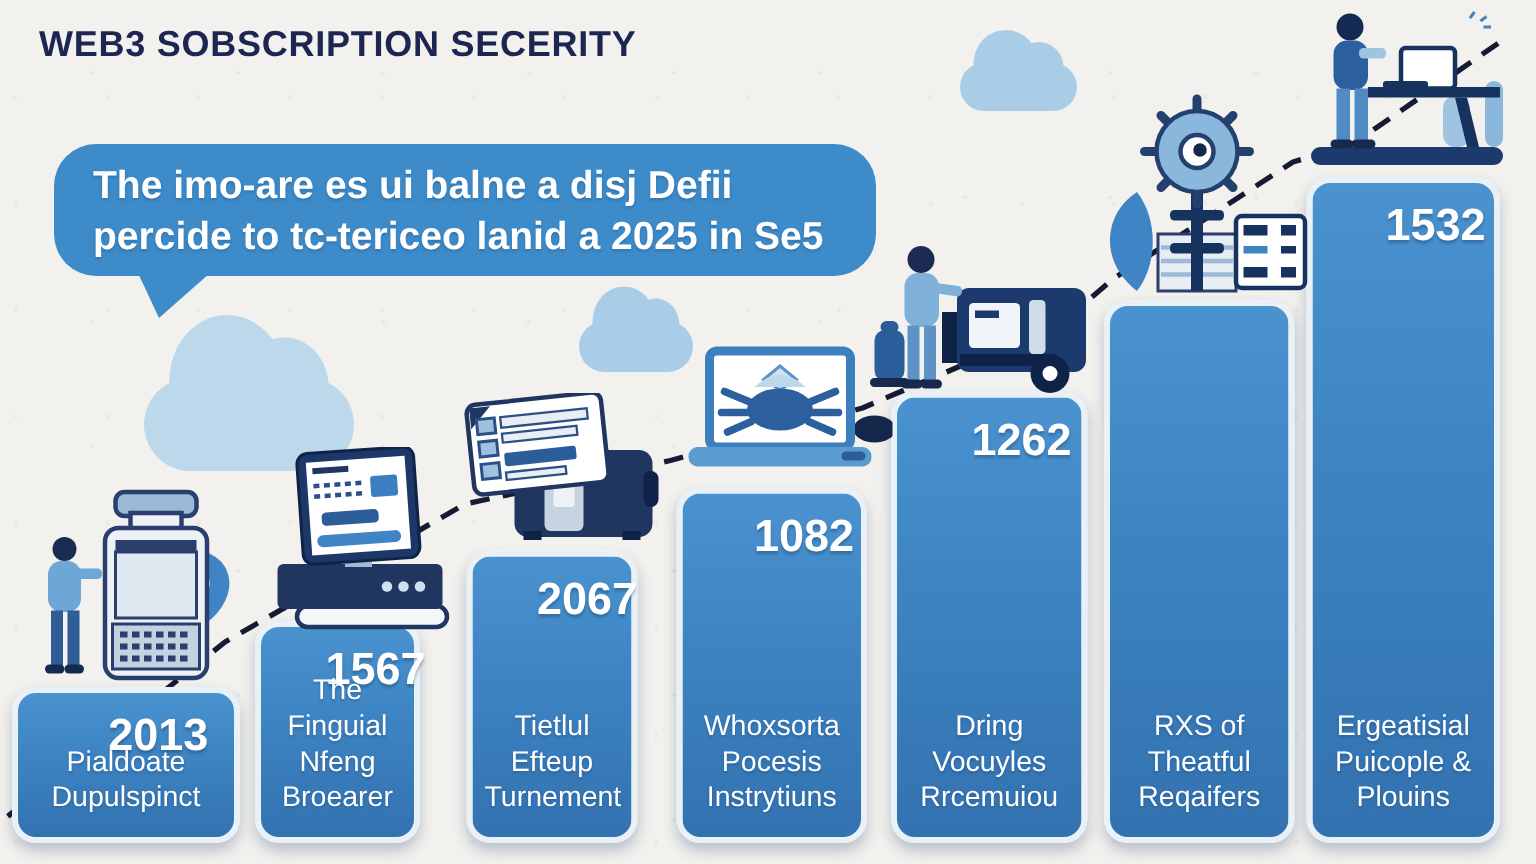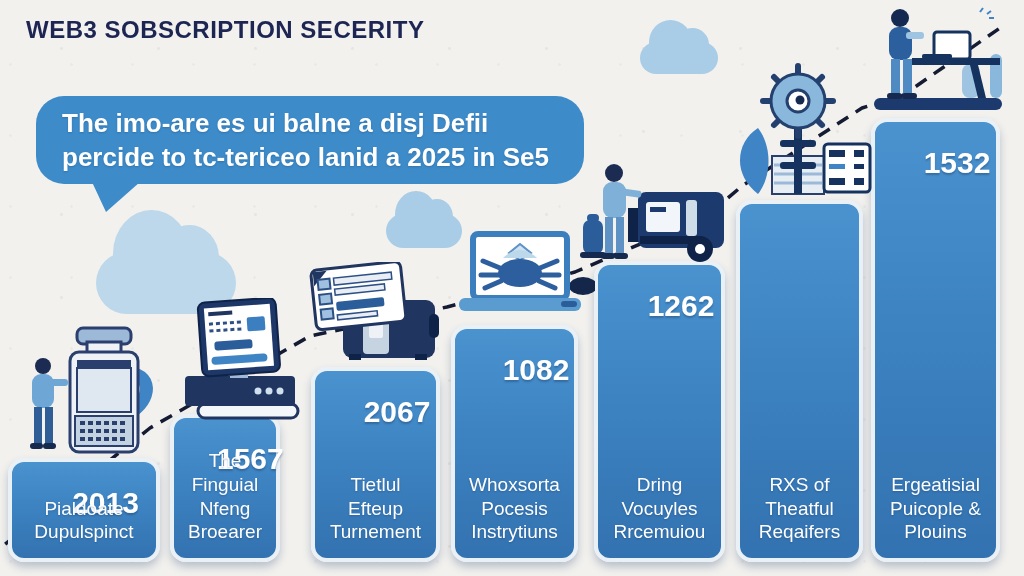--- a/index.html
+++ b/index.html
@@ -43,21 +43,21 @@
   .cloud.c3{left:640px;top:42px;width:78px;height:32px;background:#a9cde7;}
   .trend{position:absolute;left:0;top:0;z-index:2;}
   .bar{
     position:absolute;bottom:14px;z-index:3;
     background:linear-gradient(180deg,#4a93cf 0%,#3d83c2 45%,#3372b0 100%);
     border:4px solid #e9f1f7;border-radius:16px;
     box-shadow:0 5px 9px rgba(40,70,110,.28);
     box-sizing:border-box;text-align:center;color:#fff;
   }
   .bar-value{
-    margin-top:24px;font-size:30px;font-weight:bold;
+    margin-top:12px;font-size:30px;font-weight:bold;
     text-shadow:0 2px 2px rgba(20,50,90,.35);
     padding-left:43px;
   }
   .bar-label{
     position:absolute;left:0;right:0;bottom:14px;
     padding:0 8px;font-size:19px;font-weight:normal;line-height:1.25;
     text-shadow:0 1px 2px rgba(20,50,90,.3);
   }
   .icon{position:absolute;z-index:4;}
 </style>
@@ -83,21 +83,21 @@
 </svg>
 
 <div class="bar" style="left:8px;width:152px;height:104px">
   <div class="bar-value">2013</div>
   <div class="bar-label">Pialdoate Dupulspinct</div>
 </div>
 <div class="bar" style="left:170px;width:110px;height:148px">
   <div class="bar-value">1567</div>
   <div class="bar-label">The Finguial Nfeng Broearer</div>
 </div>
-<div class="bar" style="left:311px;width:129px;height:195px">
+<div class="bar" style="left:311px;width:114px;height:195px">
   <div class="bar-value">2067</div>
   <div class="bar-label">Tietlul Efteup Turnement</div>
 </div>
 <div class="bar" style="left:451px;width:127px;height:237px">
   <div class="bar-value">1082</div>
   <div class="bar-label">Whoxsorta Pocesis Instrytiuns</div>
 </div>
 <div class="bar" style="left:594px;width:131px;height:301px">
   <div class="bar-value">1262</div>
   <div class="bar-label">Dring Vocuyles Rrcemuiou</div>

